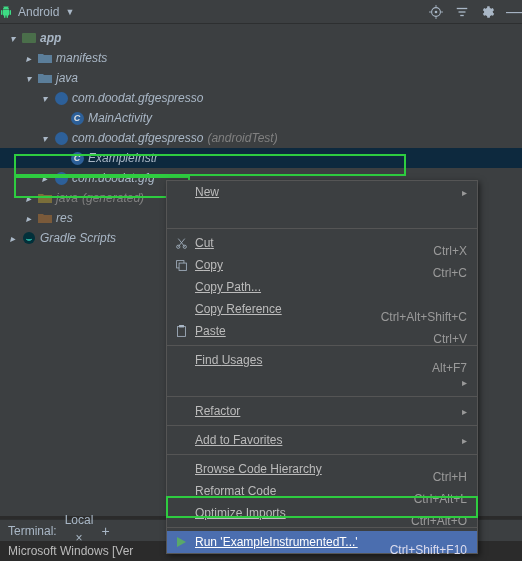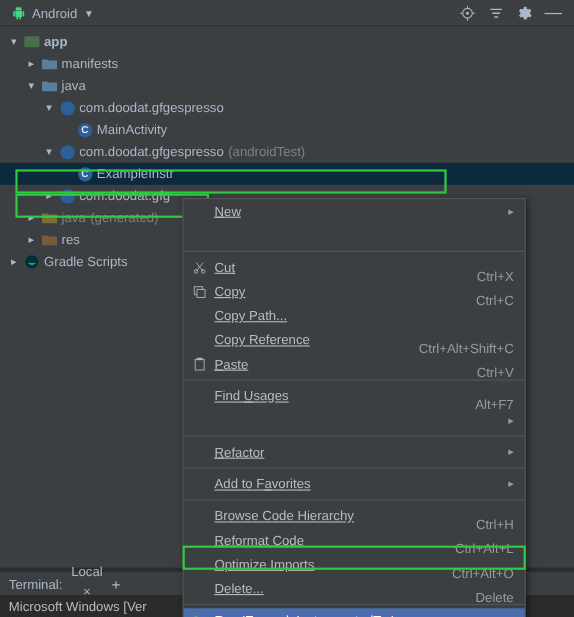--- a/index.html
+++ b/index.html
@@ -1,24 +1,24 @@
 <!DOCTYPE html>
 <html><head>
 <meta charset="utf-8">
 <style>
 * { margin:0; padding:0; box-sizing:border-box; font-family:"Segoe UI",Arial,sans-serif; -webkit-font-smoothing:antialiased; }
 body { background:#2b2b2b; color:#adadad; font-size:12px; width:522px; height:561px; overflow:hidden; position:relative; }
 
-.topbar { background:#3c3f41; height:24px; border-bottom:1px solid #2d2f30; display:flex; align-items:center; padding:0 11px;gap:16px; }
+.topbar { background:#3c3f41; height:24px; border-bottom:1px solid #2d2f30; display:flex; align-items:center; padding:0 0;gap:16px; }
 .topbar-title { color:#a9b7c6; display:flex; align-items:center; gap:6px; }
 .topbar-title .android-icon { width:12px; height:12px; }
 .topbar-actions { margin-left:auto; display:flex; gap:10px; align-items:center; }
 .topbar-actions .icon { width:16px; height:16px; display:flex; align-items:center; justify-content:center; }
 
-.tree { padding:4px 0; background:#3c3f41; height:492px; }
+.tree { padding:4px 0; background:#3c3f41; height:492px;font-style:italic; }
 .tree-row { display:flex; align-items:center; height:20px; padding-left:6px; color:#a9b7c6; white-space:nowrap; }
 .tree-row.selected { background:#0d293e; }
 .tree-row .indent { flex-shrink:0; }
 .arrow { width:10px; display:inline-block; font-size:10px; color:#a9b7c6; }
 .arrow.down::before { content:"▾"; }
 .arrow.right::before { content:"▸"; }
 .node-icon { width:14px; height:14px; margin:0 4px 0 2px; display:inline-flex; align-items:center; justify-content:center; }
 .pkg { width:13px; height:13px; border-radius:50%; background:#2d6099; display:inline-block; }
 .cls { width:13px; height:13px; border-radius:50%; background:#2d6099; display:inline-flex; align-items:center; justify-content:center; font-size:9px; color:#e0e0e0; font-weight:bold; }
 
@@ -272,25 +272,20 @@
   <div class="ctx-row">
       <span class="ctx-icon"></span>
       <span class="ctx-label"><span class="und">R</span>eformat Code</span>
       <span class="ctx-shortcut">Ctrl+Alt+L</span>
     </div>
   <div class="ctx-row">
       <span class="ctx-icon"></span>
       <span class="ctx-label">Optimize Imports</span>
       <span class="ctx-shortcut">Ctrl+Alt+O</span>
     </div>
-  <div class="ctx-row">
-      <span class="ctx-icon"></span>
-      <span class="ctx-label"><span class="und">D</span>elete...</span>
-      <span class="ctx-shortcut">Delete</span>
-    </div>
   <div class="ctx-sep"></div>
   <div class="ctx-row hov">
       <span class="ctx-icon">
         <svg width="12" height="12" viewBox="0 0 12 12">
           <path fill="#59a869" d="M2 1l9 5-9 5z"></path>
         </svg>
       </span>
       <span class="ctx-label"><span class="und">R</span>un 'ExampleInstrumentedT...'</span>
       <span class="ctx-shortcut">Ctrl+Shift+F10</span>
     </div>

